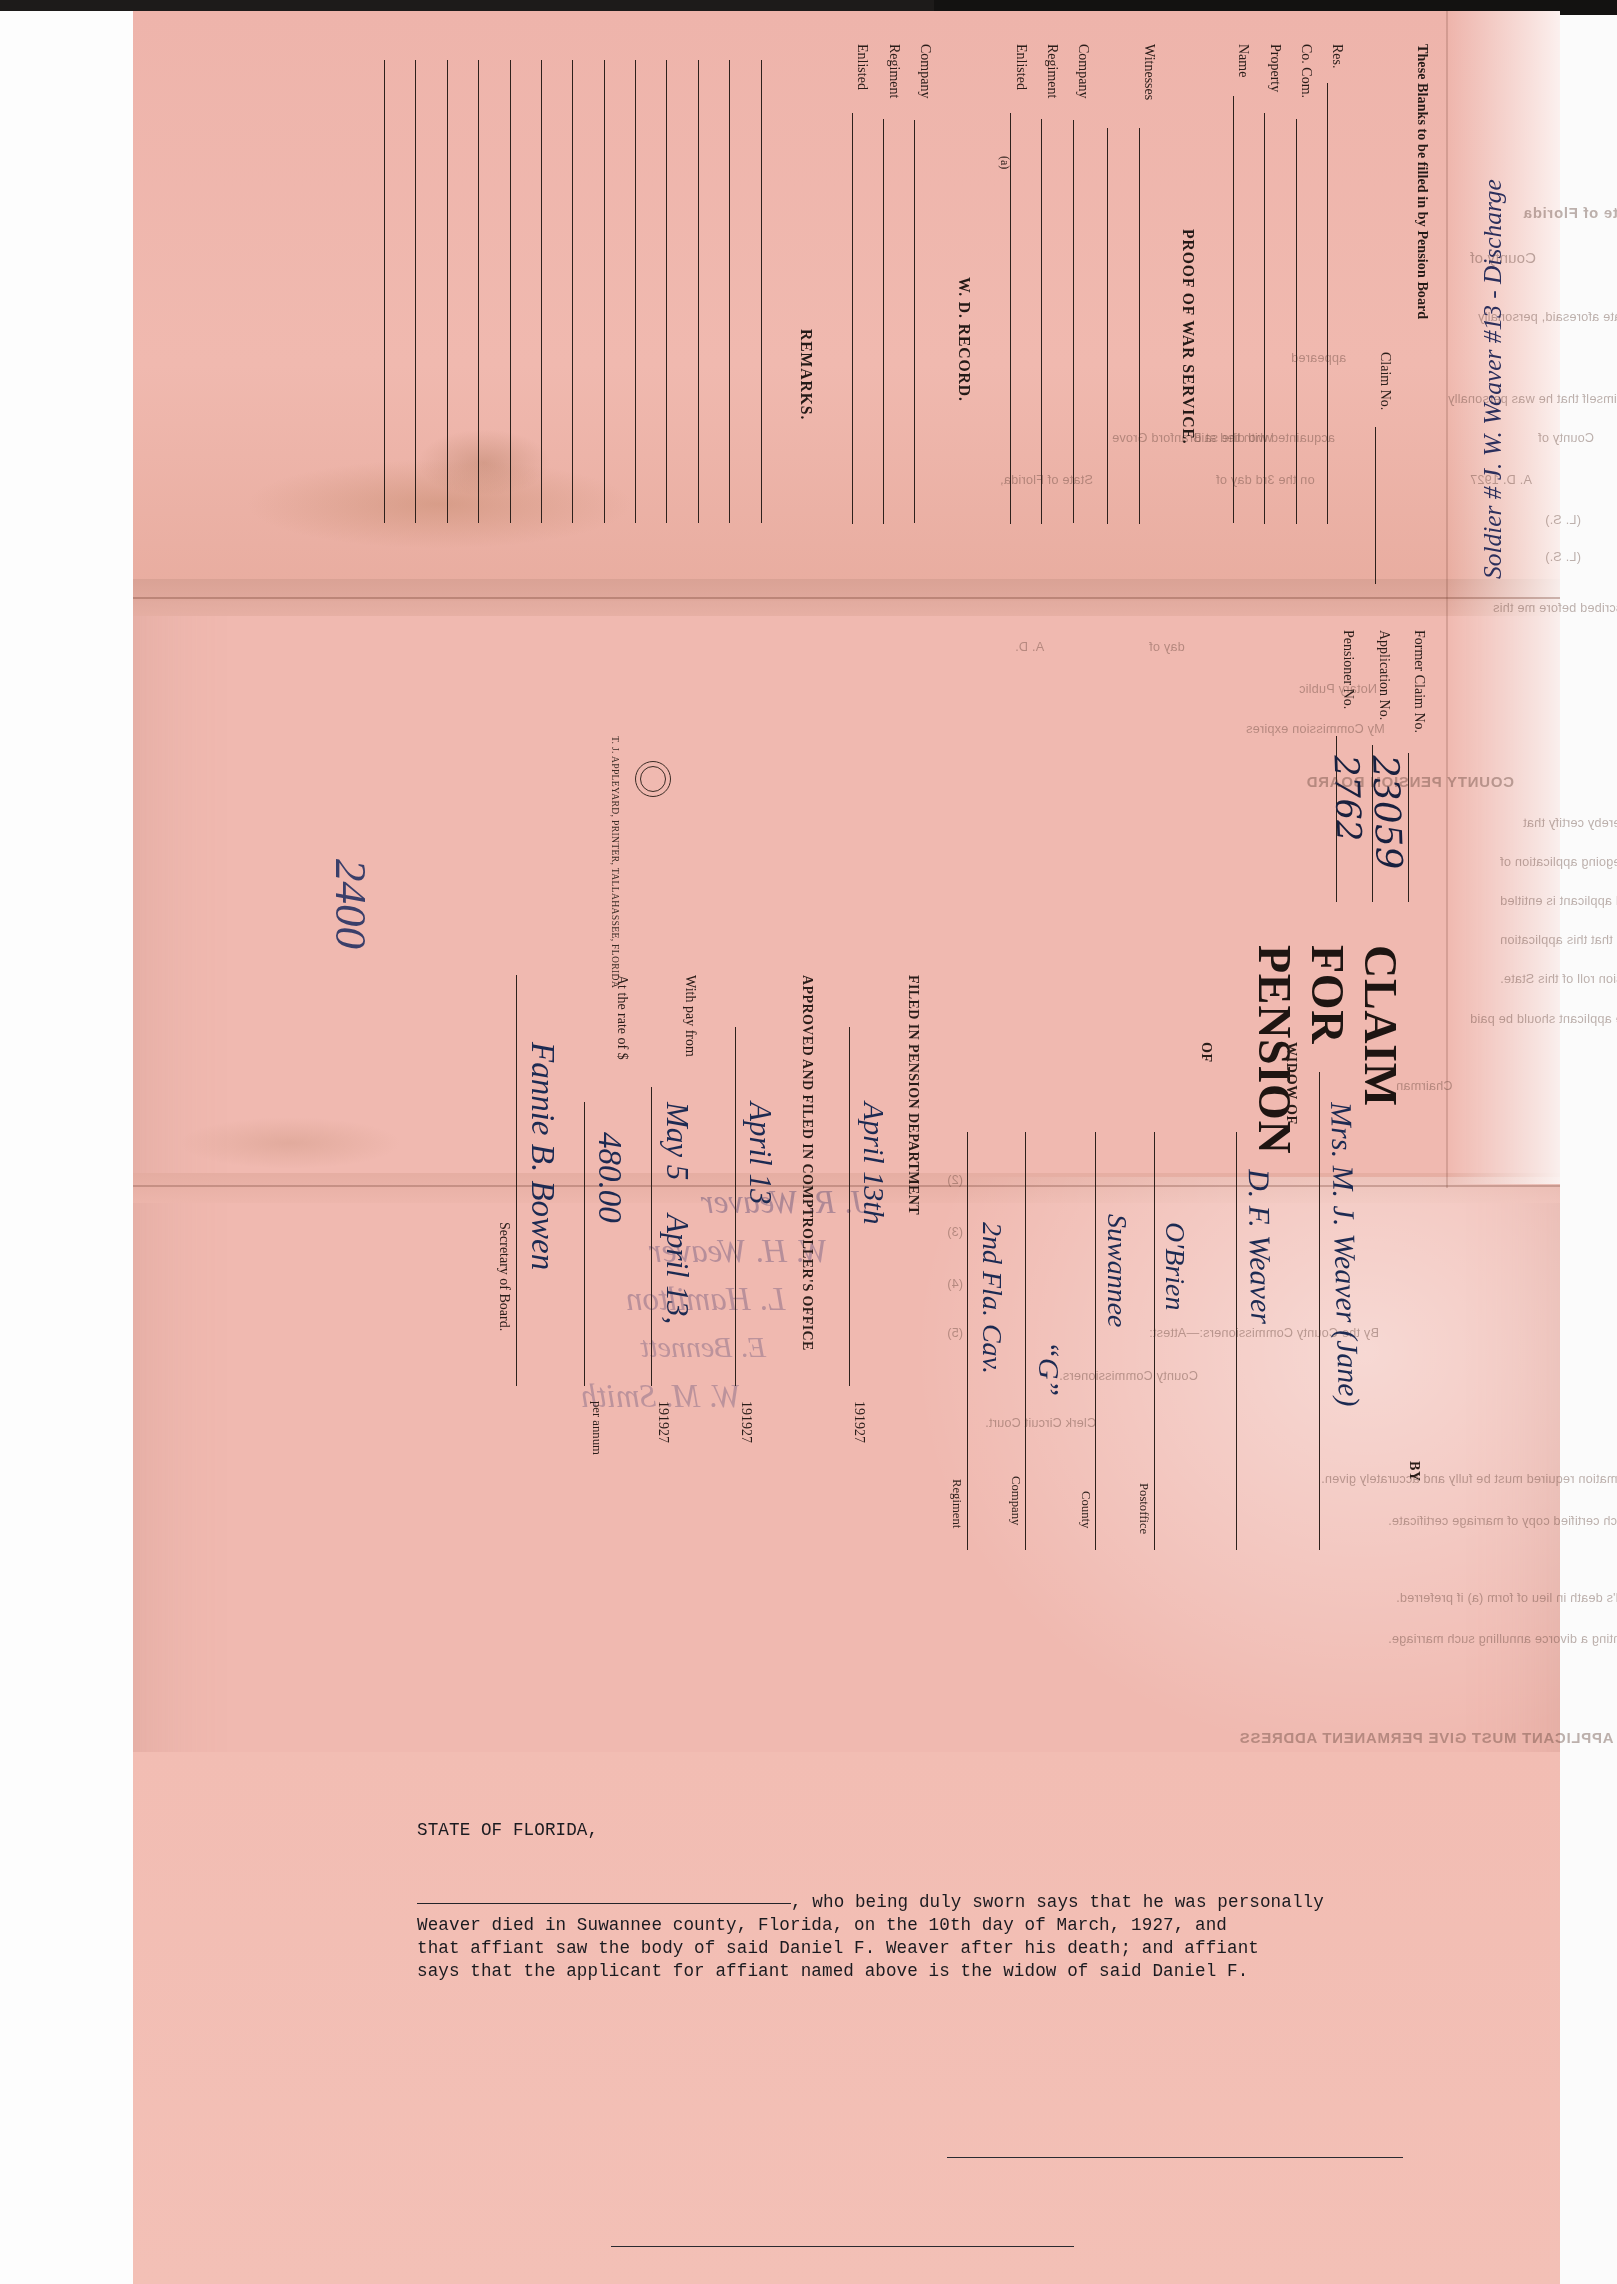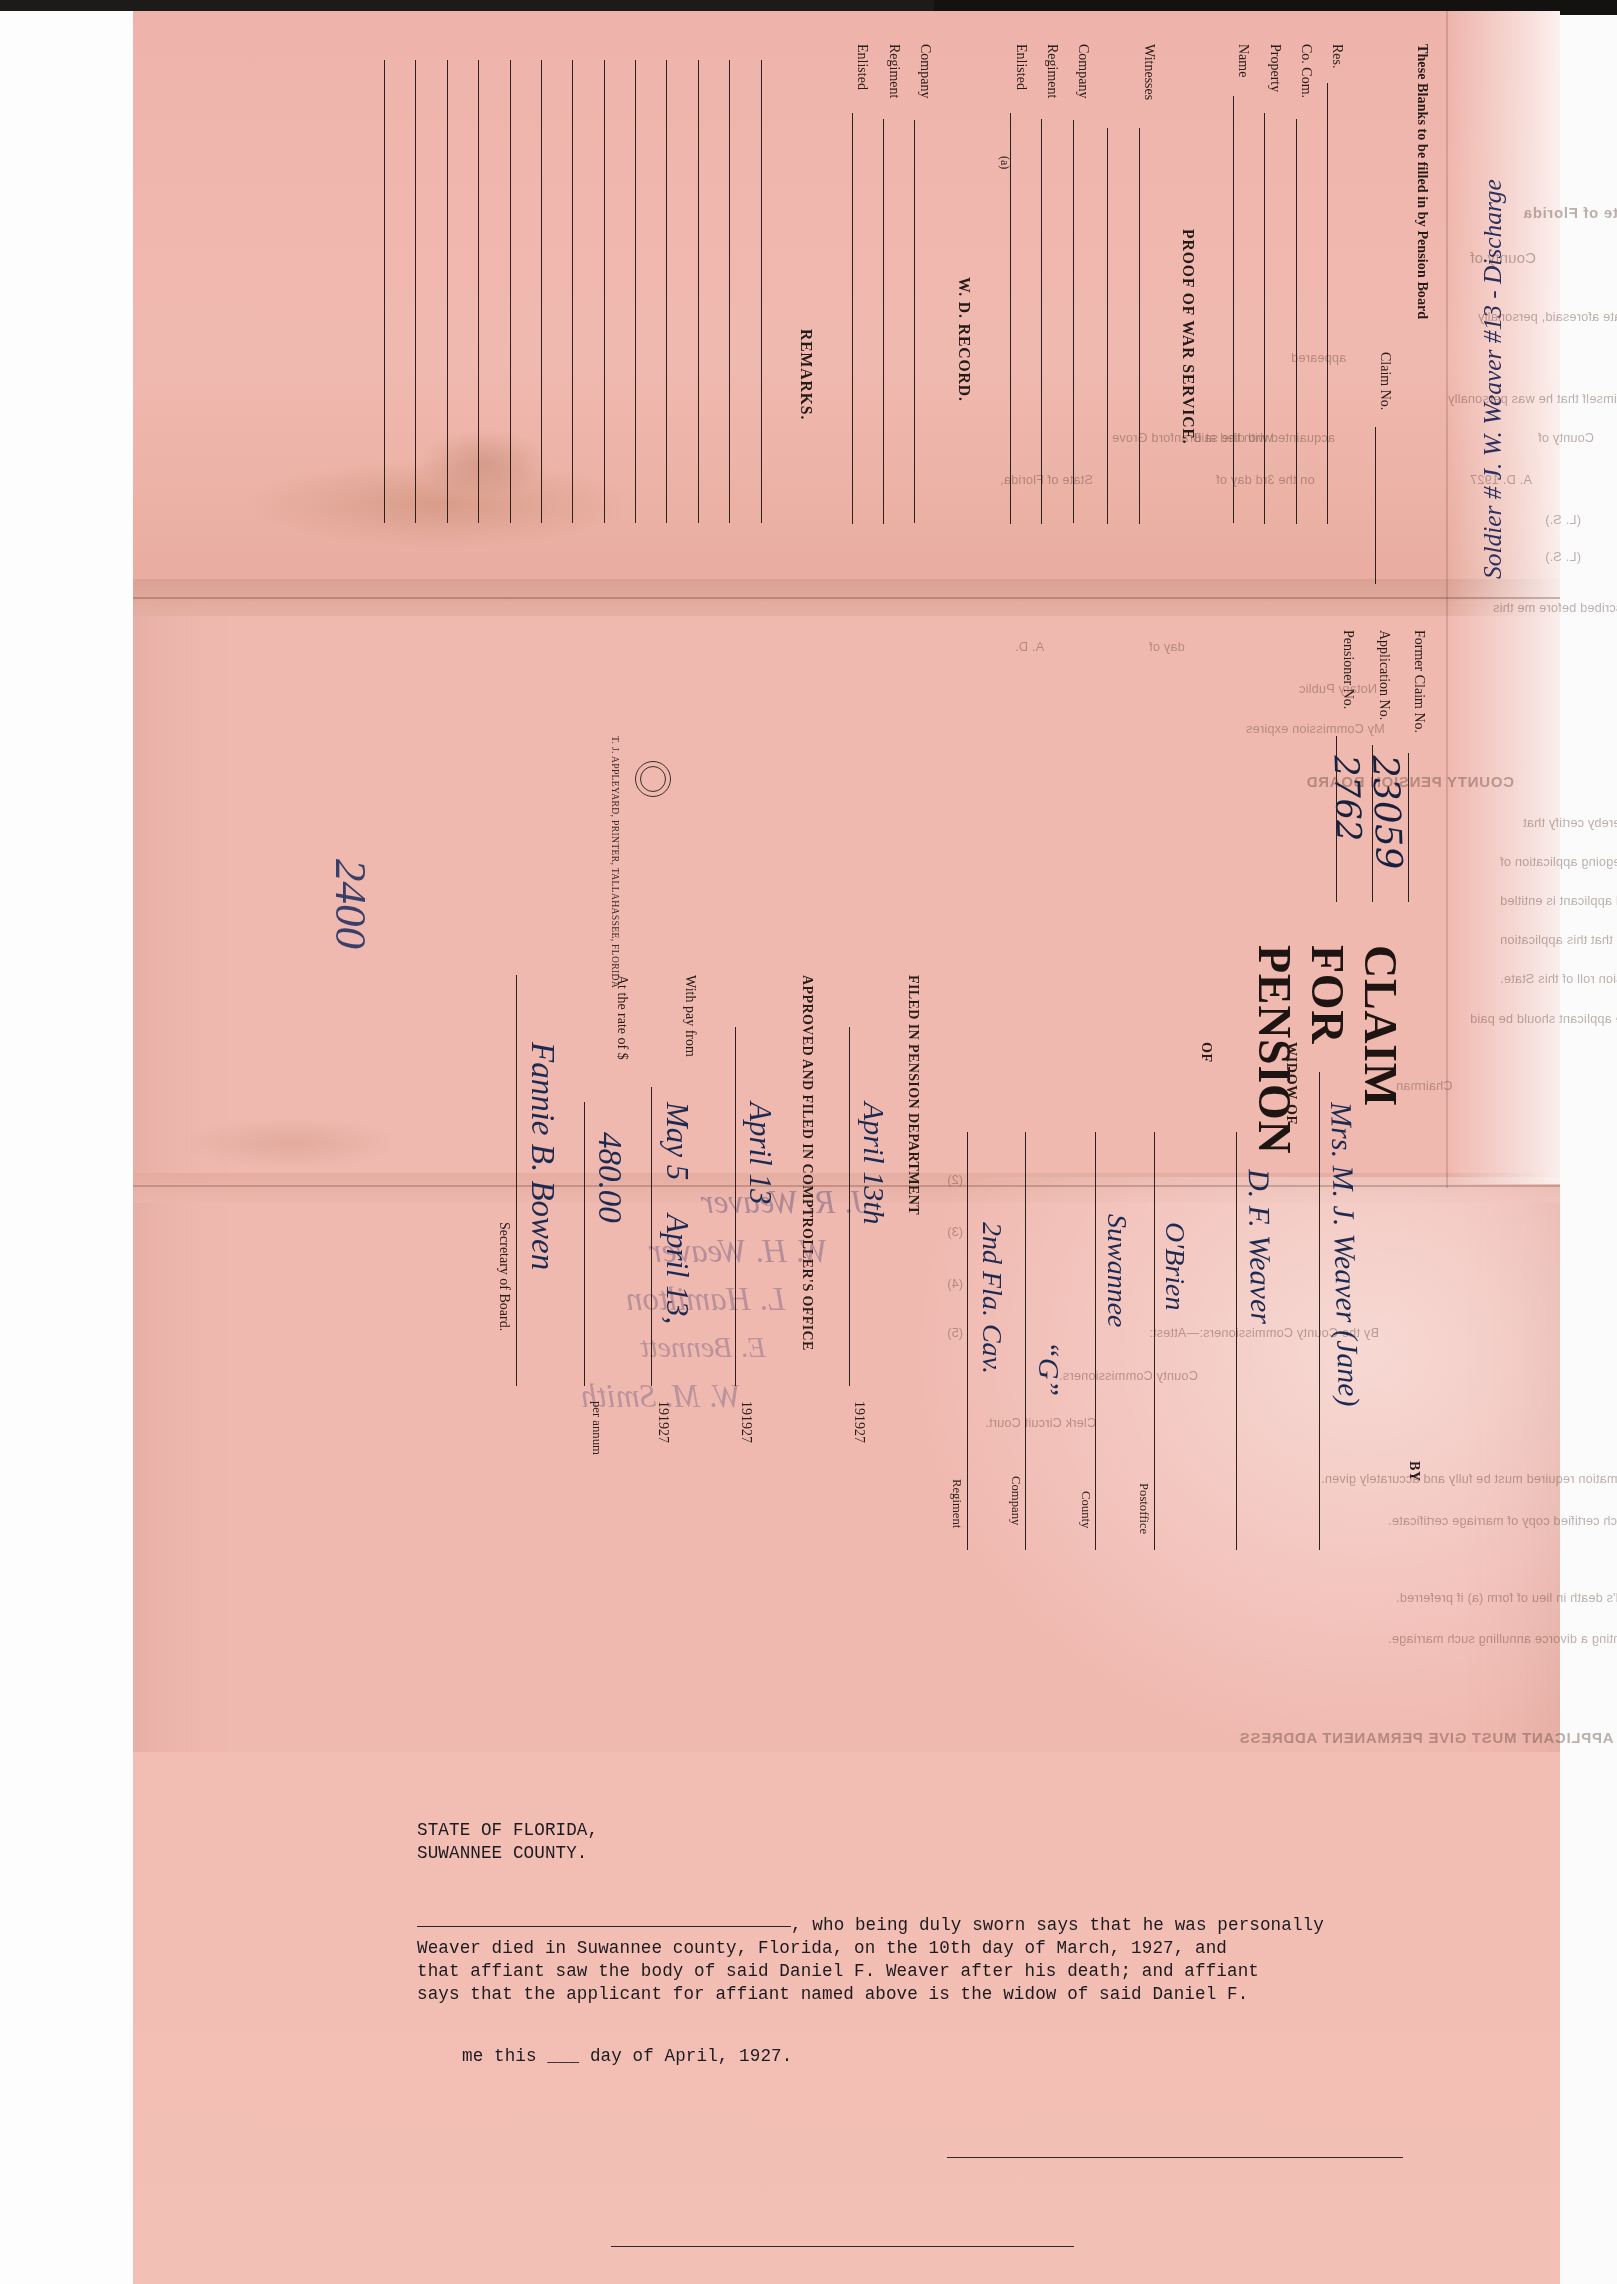--- a/index.html
+++ b/index.html
@@ -407,30 +407,28 @@
       <div style="position:absolute; left:112px; top:814px; font-size:9.7px; letter-spacing:0.3px; color:#3a2b24; font-family:'Liberation Serif',serif;">T. J. APPLEYARD, PRINTER, TALLAHASSEE, FLORIDA</div>
     </div>
 
     <div style="position:absolute; left:1345px; top:568px; transform:rotate(-90deg); transform-origin:0 0;">
       <div class="hand" style="font-size:25.4px; color:#2b2f5c;">Soldier # J. W. Weaver #13 - Discharge</div>
     </div>
     <div class="hand" style="position:absolute; left:173px; top:867px; font-size:45px; color:#3a3f6a; transform:rotate(90deg);">2400</div>
 
     <div id="affidavit">
       <div>STATE OF FLORIDA,</div>
-      <div>SUWANNEE COUNTY.</div>
       <div style="height:30px;"></div>
       <div style="height:19.4px;"></div>
       <div>
         <span class="blankline"></span><span>, who being duly sworn says that he was personally</span>
       </div>
       <div>Weaver died in Suwannee county, Florida, on the 10th day of March, 1927, and</div>
       <div>that affiant saw the body of said Daniel F. Weaver after his death; and affiant</div>
       <div>says that the applicant for affiant named above is the widow of said Daniel F.</div>
       <div style="height:39px;"></div>
-      <div style="padding-left:45px;">me this ___ day of April, 1927.</div>
     </div>
     <div class="sig-rule" style="left:814px; top:2146px; width:456px;"></div>
     <div class="sig-rule" style="left:478px; top:2235px; width:463px;"></div>
 
   </div>
 </div>
 
 
 </body></html>

